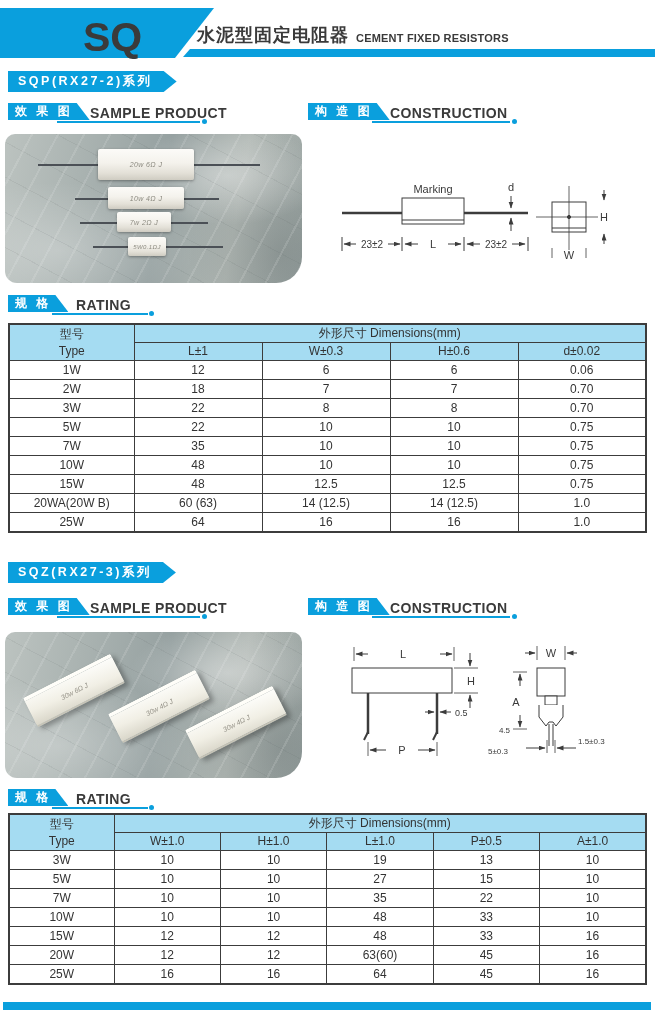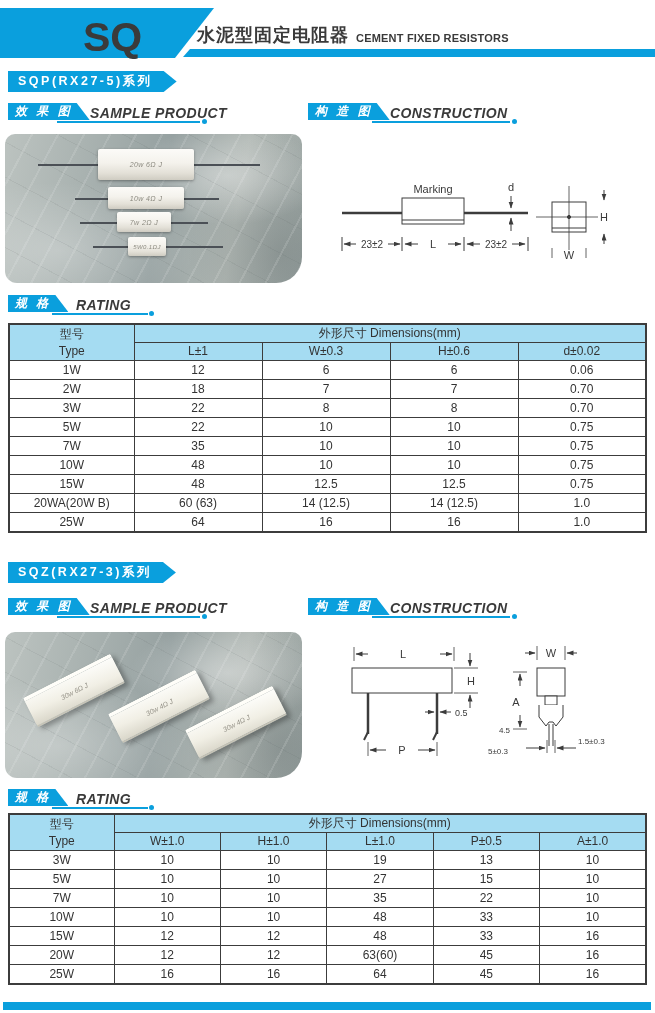--- a/index.html
+++ b/index.html
@@ -13,21 +13,21 @@
   
   .banner{
     position:absolute;left:8px;height:21px;line-height:21px;
     background:var(--accent);color:#fff;font-weight:bold;font-size:12.5px;
     letter-spacing:2.5px;padding:0 24px 0 10px;
     clip-path:polygon(0 0,calc(100% - 13px) 0,100% 50%,calc(100% - 13px) 100%,0 100%);
     white-space:nowrap;
   }
 
   
-  .tag{position:absolute;height:26px;font-style:italic;}
+  .tag{position:absolute;height:26px;}
   .tag .box{
     position:absolute;left:0;top:0;height:17px;line-height:17px;
     background:var(--accent);color:#fff;font-weight:bold;font-size:12px;
     letter-spacing:3px;padding:0 17px 0 7px;
     clip-path:polygon(0 0,calc(100% - 13px) 0,100% 100%,0 100%);
     white-space:nowrap;
   }
   .tag .en{position:absolute;top:2px;font-weight:bold;font-size:14px;letter-spacing:.4px;color:#3a3a3a;white-space:nowrap;}
   .tag .line{position:absolute;top:18px;height:2px;background:var(--accent);}
   .tag .dot{position:absolute;top:16px;width:5px;height:5px;border-radius:50%;background:var(--accent);}
@@ -88,21 +88,21 @@
       <path d="M0,0L7,2.5L0,5Z" fill="#3c3c3c"></path>
     </marker>
   </defs>
   <polygon class="accent-fill" points="0,8 214,8 175,58 0,58"></polygon>
   <polygon class="accent-fill" points="190,49 655,49 655,57 183,57"></polygon>
   <text x="83" y="51" font-size="41" font-weight="bold" fill="#ffffff">SQ</text>
   <text x="197" y="41" font-size="18" font-weight="bold" letter-spacing="1">水泥型固定电阻器</text>
   <text x="356" y="42" font-size="11" font-weight="bold" letter-spacing="0.2">CEMENT FIXED RESISTORS</text>
 </svg>
 
-<div class="banner" style="top:71px">SQP(RX27-5)系列</div>
+<div class="banner" style="top:71px">SQP(RX27-2)系列</div>
 
 <div class="tag" style="left:8px;top:103px;width:210px;">
   <span class="box">效 果 图</span>
   <span class="en" style="left:82px">SAMPLE PRODUCT</span>
   <span class="line" style="left:49px;width:143px"></span>
   <span class="dot" style="left:194px"></span>
 </div>
 
 <div class="tag" style="left:308px;top:103px;width:215px;">
   <span class="box">构 造 图</span>

